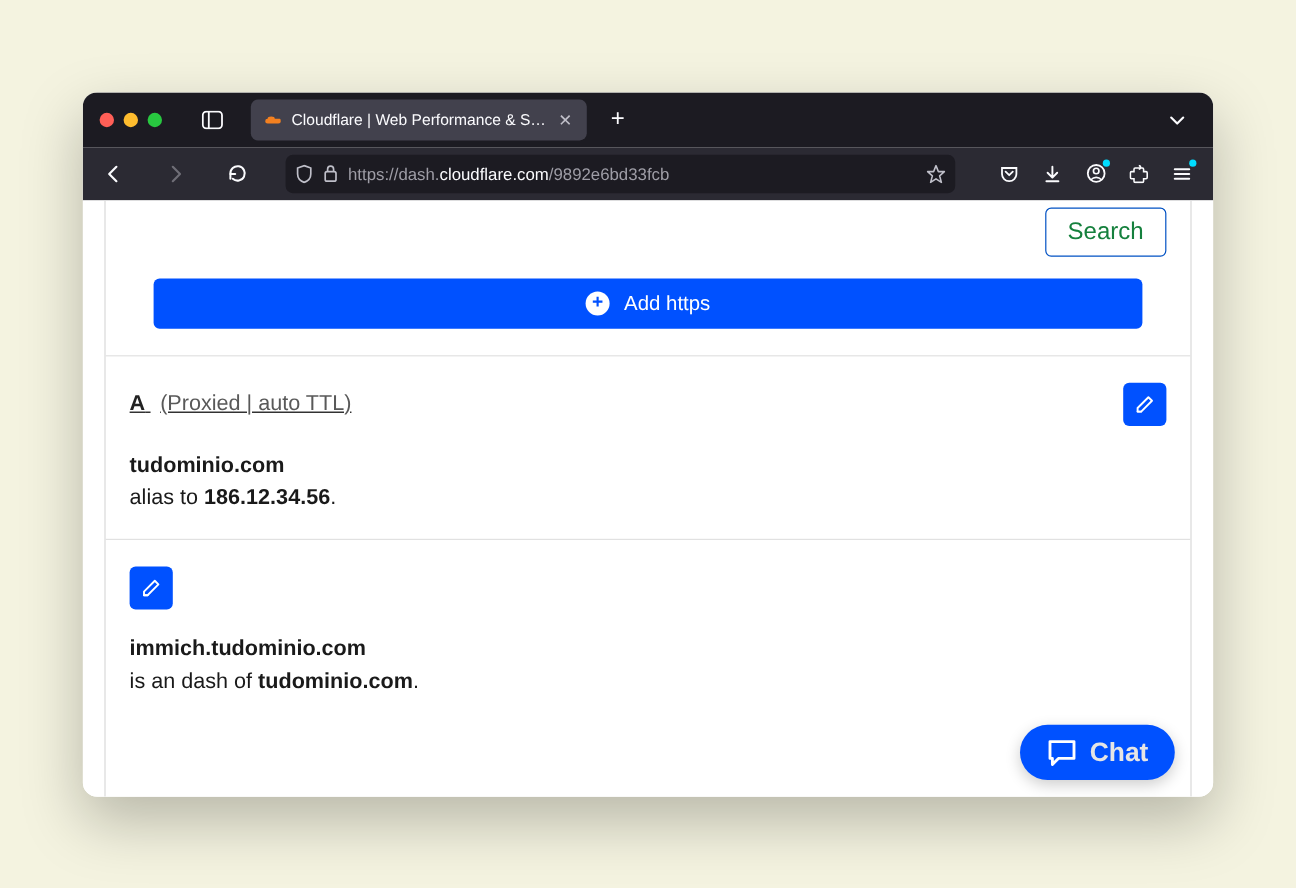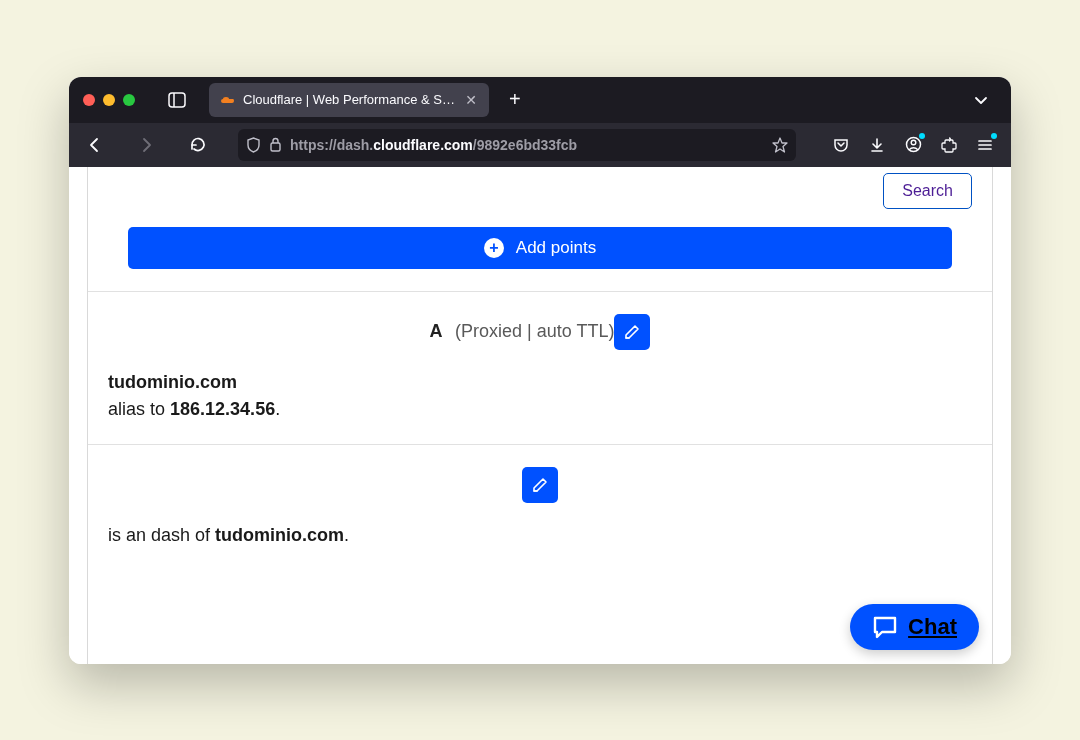--- a/index.html
+++ b/index.html
@@ -64,21 +64,20 @@
     .spacer { flex: 1; }
     .chev-down { color: #fbfbfe; padding: 0 8px; }
 
     .toolbar {
       height: 44px;
       background: #2b2a33;
       display: flex;
       align-items: center;
       padding: 0 10px;
       gap: 19px;
-      font-weight: bold;
     }
     .nav-btn {
       width: 32px; height: 32px; display:flex; align-items:center; justify-content:center;
       color: #fbfbfe; border-radius: 4px; cursor:pointer;
     }
     .nav-btn.dim { color: #6f6e77; }
     .urlbar {
       flex: 1;
       background: #1c1b22;
       height: 32px;
@@ -113,25 +112,25 @@
       border-right: 1px solid #d9d9d9;
       margin: 0 18px;
       height: 100%;
       padding: 0;
     }
     .search-row {
       display: flex; justify-content: flex-end; padding: 6px 20px 18px;
     }
     .search-btn {
       border: 1px solid #0051c3;
-      color: #4c1d95;
+      color: #15803d;
       background: #fff;
       padding: 8px 18px;
       border-radius: 5px;
-      font-size: 16px;
+      font-size: 20px;
       cursor: pointer;
       margin-left: 44px;
     }
     .add-record-wrap { padding: 0 40px 22px; }
     .add-record {
       width: 100%;
       background: #0051ff;
       color: #fff;
       border: none;
       height: 42px;
@@ -146,48 +145,48 @@
       color: #0051ff; display:flex; align-items:center; justify-content:center;
       font-weight: bold; font-size: 16px; line-height: 1;
     }
     .record {
       border-top: 1px solid #e1e1e1;
       padding: 22px 20px 24px;
       position: relative;
     }
     .record:first-of-type { border-top: none; padding-top: 40px;}
     .record-header {
-      display:flex; align-items: center; justify-content: center;
+      display:flex; align-items: center; justify-content: space-between;
       margin-bottom: 22px;
+      text-decoration: underline;
     }
     .rec-type { font-weight: 700; font-size: 18px; color: #222; }
     .rec-meta { color: #595959; font-size: 18px; margin-left: 8px;}
     .edit-btn {
       background: #0051ff;
       width: 36px; height: 36px; border-radius: 5px;
       display:flex; align-items:center; justify-content:center;
       cursor: pointer;
     }
     .rec-name { font-weight: 700; font-size: 18px; color: #1a1a1a; margin-bottom: 6px; }
     .rec-desc { font-size: 18px; color: #1a1a1a; }
     .rec-desc .bold { font-weight: 700; }
 
     .chat-fab {
       position: absolute;
       right: 32px;
       bottom: 14px;
       background: #0051ff;
-      color: #000000;
+      color: #e5e5e5;
       border-radius: 999px;
       padding: 10px 22px;
       display: flex; align-items: center; gap: 10px;
       font-size: 22px; font-weight: 600;
       cursor: pointer;
       box-shadow: 0 4px 12px rgba(0,0,0,0.2);
-      text-decoration: underline;
     }
     svg { display: block; }
   </style>
 </head>
 <body>
 
 <div class="browser-window">
 
   <div class="titlebar">
     <div class="traffic-lights">
@@ -295,21 +294,21 @@
   <div class="content">
     <div class="content-inner">
 
       <div class="search-row">
         <button class="search-btn">Search</button>
       </div>
 
       <div class="add-record-wrap">
         <button class="add-record">
           <span class="plus-circle">+</span>
-          <span>Add points</span>
+          <span>Add https</span>
         </button>
       </div>
 
       <div class="record">
         <div class="record-header">
           <div>
             <span class="rec-type">A</span>
             <span class="rec-meta">(Proxied | auto TTL)</span>
           </div>
           <div class="edit-btn">
@@ -325,20 +324,21 @@
 
       <div class="record">
         <div class="record-header">
           <div class="edit-btn">
             <svg width="18" height="18" viewBox="0 0 18 18">
                 <path d="M3 15 L3 12 L12 3 L15 6 L6 15 Z" fill="none" stroke="#fff" stroke-width="1.6" stroke-linejoin="round"></path>
                 <line x1="3" y1="15" x2="6" y2="15" stroke="#fff" stroke-width="1.6" stroke-linecap="round"></line>
               </svg>
           </div>
         </div>
+        <div class="rec-name">immich.tudominio.com</div>
         <div class="rec-desc"><span>is an dash of </span><span class="bold">tudominio.com</span><span>.</span></div>
       </div>
 
     </div>
 
     <div class="chat-fab">
       <span>
         <svg width="26" height="24" viewBox="0 0 26 24">
             <path d="M3 3 H23 V17 H10 L5 22 V17 H3 Z" fill="none" stroke="#fff" stroke-width="2.4" stroke-linejoin="round"></path>
           </svg>

